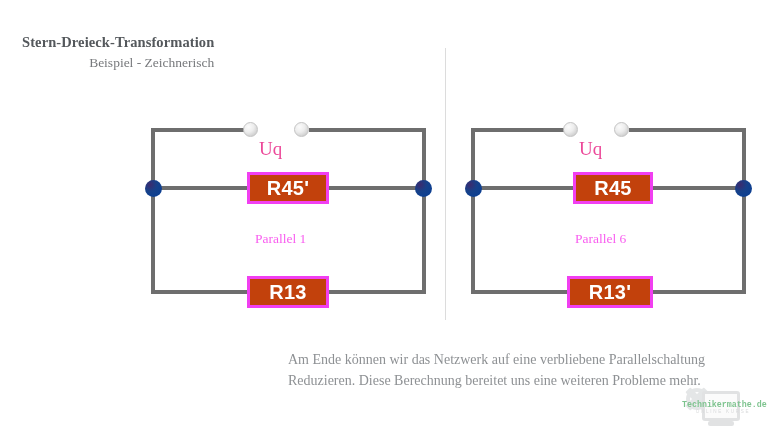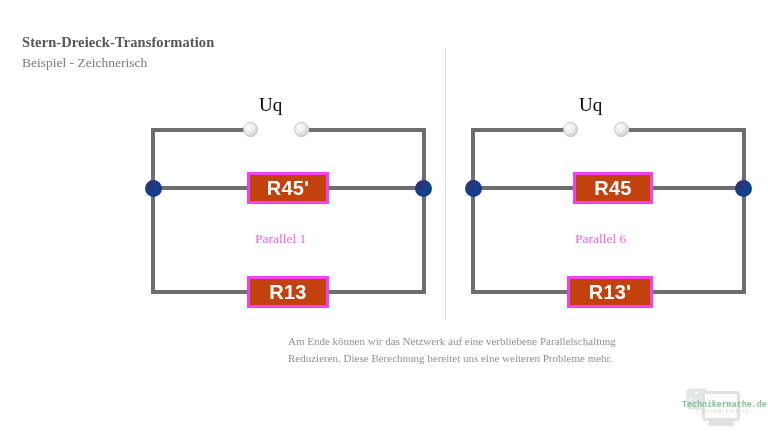--- a/index.html
+++ b/index.html
@@ -31,39 +31,41 @@
     line-height: 1.25;
     white-space: nowrap;
   }
   .subtitle {
     font-family: "Liberation Serif", serif;
     font-size: 13.5px;
     color: #77797c;
     line-height: 1.3;
     margin-top: 3px;
     white-space: nowrap;
+    text-align: right;
   }
 
   
   .divider {
     position: absolute;
     left: 445px;
     top: 48px;
     width: 1px;
     height: 272px;
     background: #dcdcdc;
   }
   .cgroup { position: absolute; }
 
   .uq-label {
     position: absolute;
     font-family: "Liberation Serif", serif;
     font-size: 19px;
-    color: #000000;
-    white-space: nowrap;
+    color: #ec4899;
+    white-space: nowrap;
+    margin-top: 44px;
   }
 
   .wire {
     position: absolute;
     background: #6e6e6e;
   }
   .wire-h { height: 4px; }
   .wire-v { width: 4px; }
 
   .terminal {
@@ -108,23 +110,23 @@
     font-family: "Liberation Serif", serif;
     font-size: 13.5px;
     color: #f95ef0;
     white-space: nowrap;
   }
 
   
   .caption {
     position: absolute;
     left: 288px;
-    top: 333px;
-    font-family: "Liberation Serif", serif;
-    font-size: 11px;
+    top: 349px;
+    font-family: "Liberation Serif", serif;
+    font-size: 14px;
     color: #8e9194;
     line-height: 1.52;
     white-space: nowrap;
   }
 
   
   .logo {
     position: absolute;
     left: 682px;
     top: 388px;

